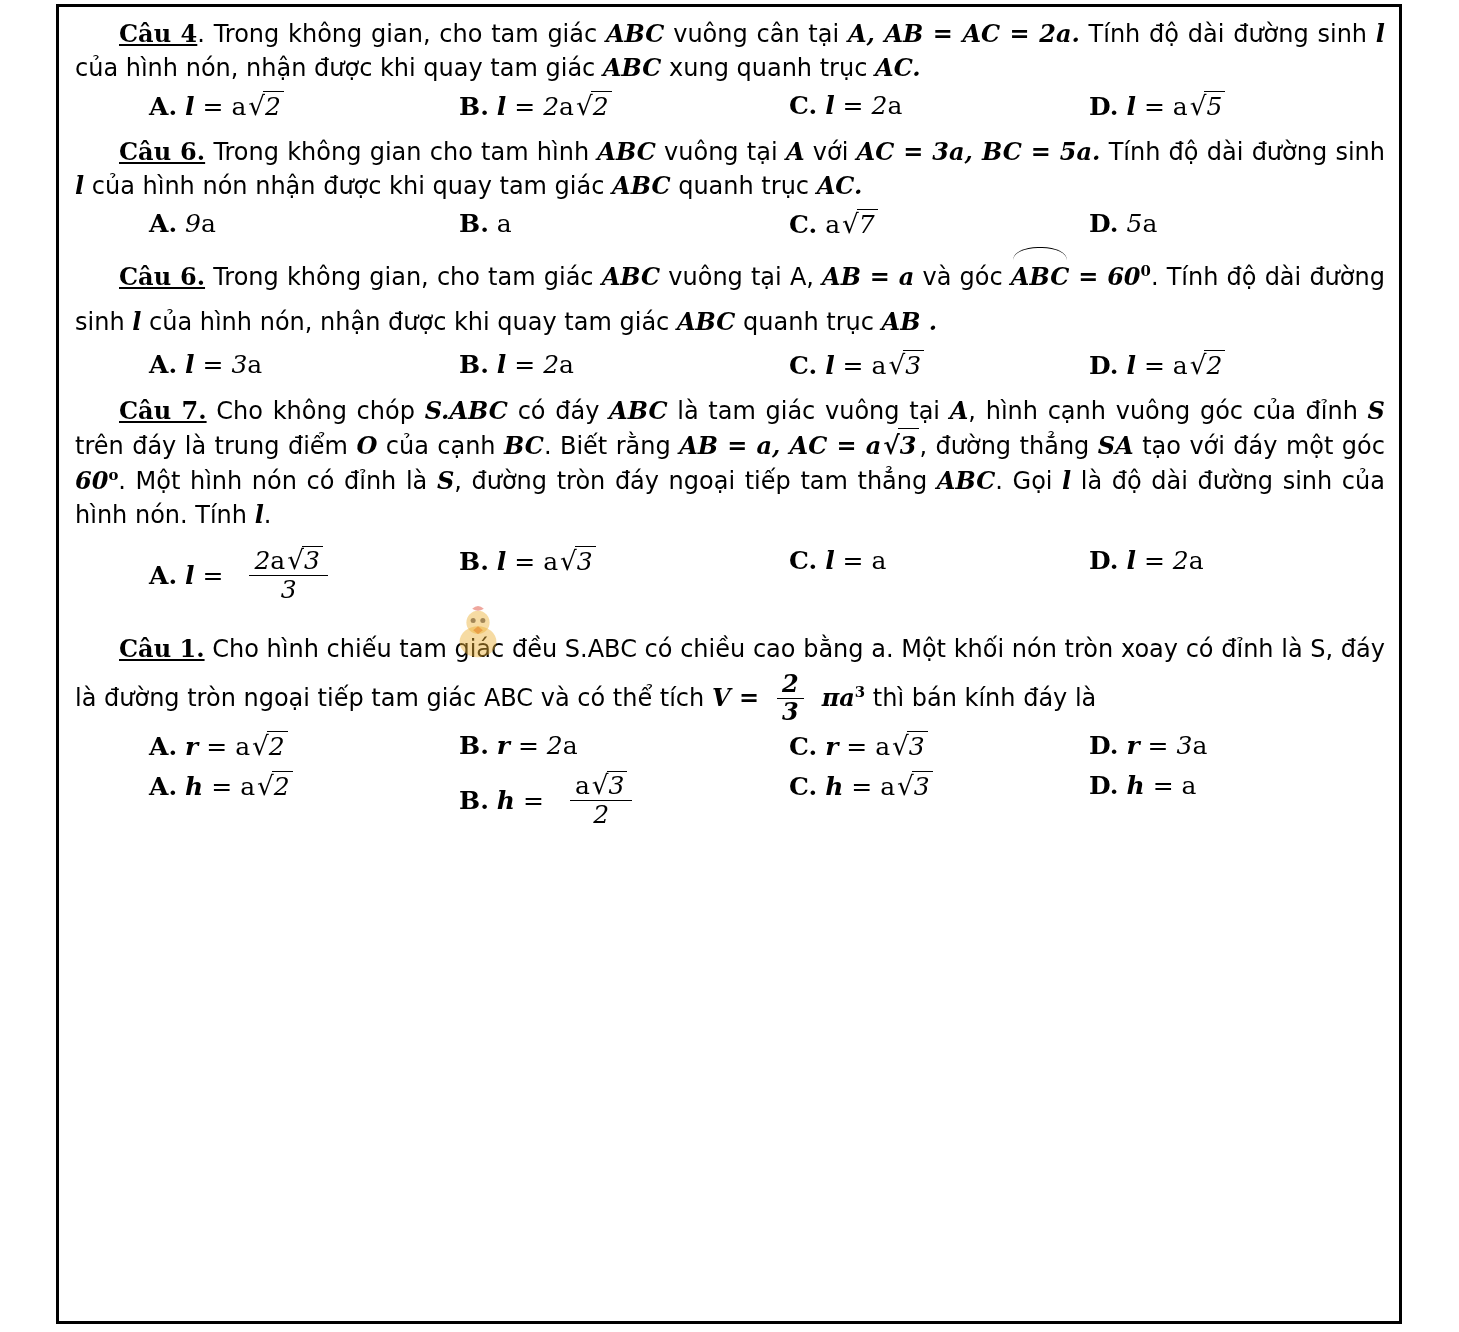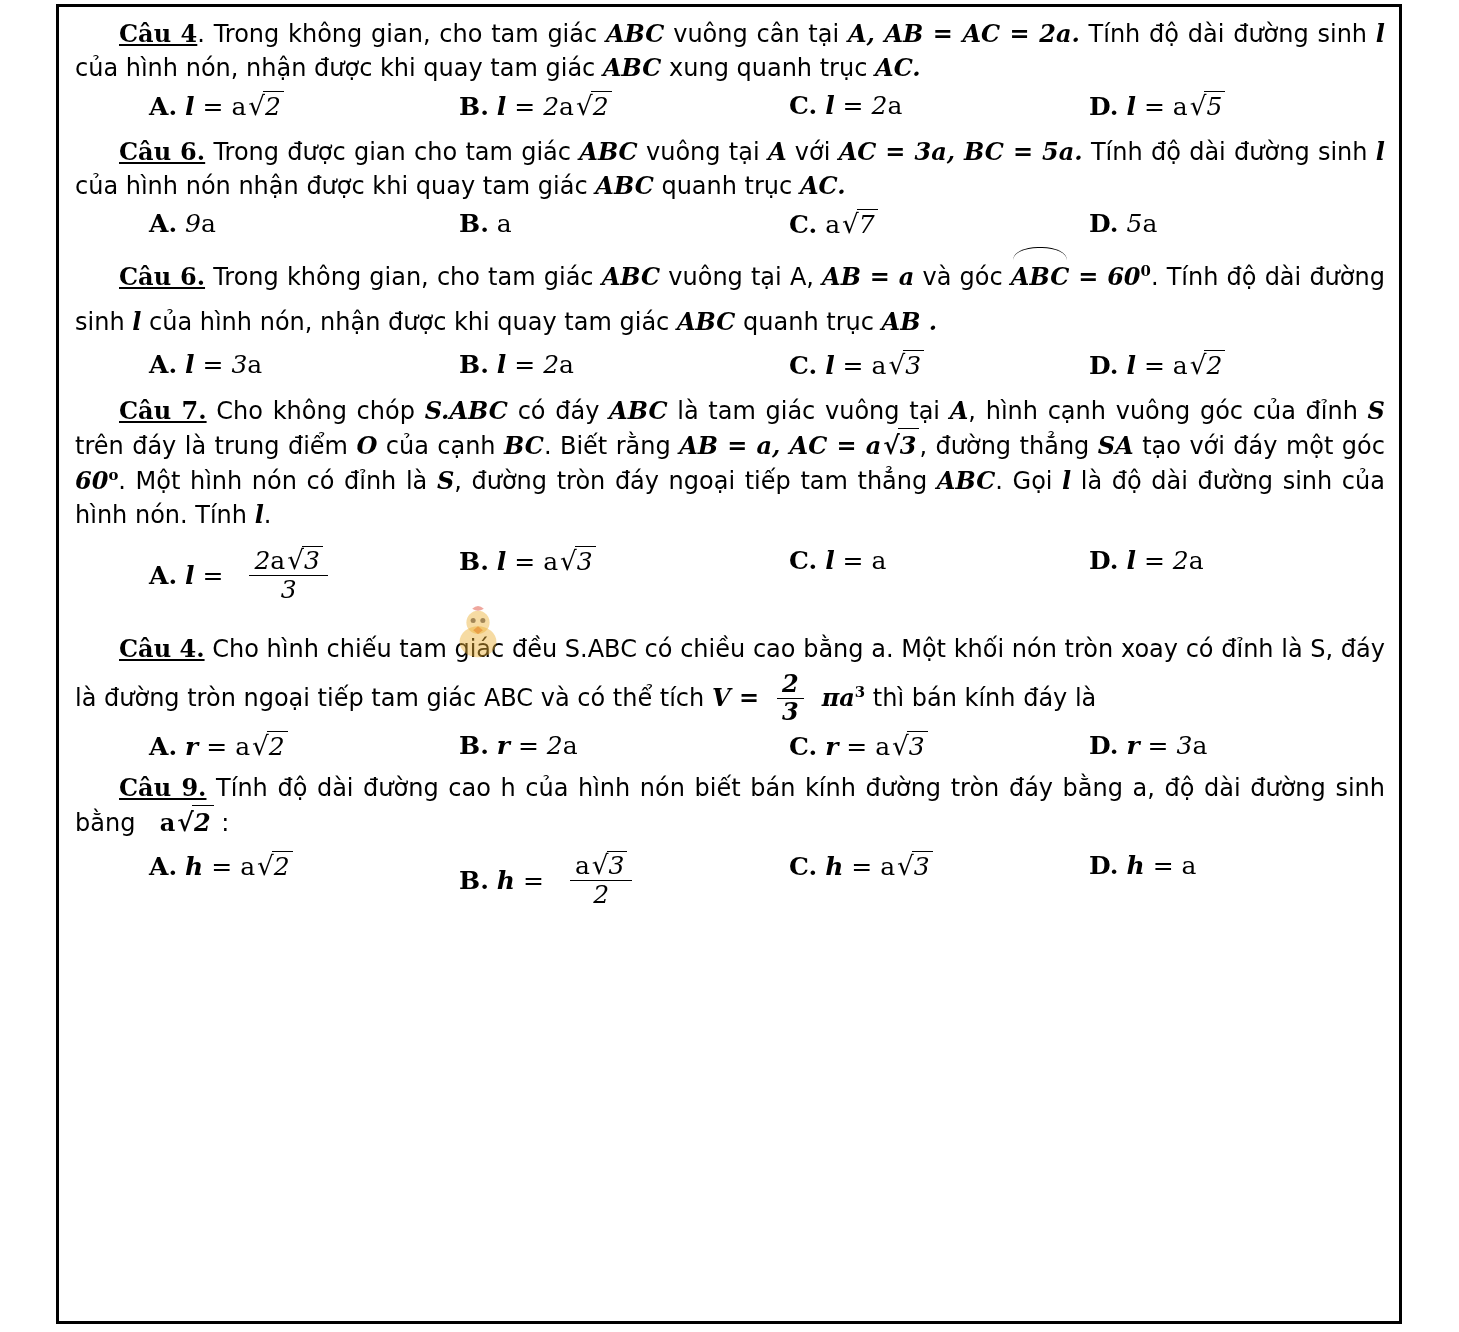--- a/index.html
+++ b/index.html
@@ -202,21 +202,21 @@
       <span class="opt-val"><span class="math">l</span> = 2<span class="math-up">a</span></span>
     </span>
     <span class="opt">
       <span class="opt-letter">D.</span>
       <span class="opt-val"><span class="math">l</span> = <span class="math-up">a</span><span class="sqrt"><span class="rad">√</span><span class="radicand">5</span></span></span>
     </span>
   </div>
 
   <p class="q body-text">
     <span class="q-label">Câu 6.</span>
-    <span>Trong được gian cho tam giác</span>
+    <span>Trong không gian cho tam hình</span>
     <span class="math">ABC</span>
     <span>vuông tại</span>
     <span class="math">A</span>
     <span>với</span>
     <span class="math">AC = 3a, BC = 5a.</span>
     <span>Tính độ</span>
     <span>dài đường sinh</span>
     <span class="math">l</span>
     <span>của hình nón nhận được khi  quay tam giác</span>
     <span class="math">ABC</span>
@@ -317,21 +317,21 @@
       <span class="opt-letter">C.</span>
       <span class="opt-val"><span class="math">l</span> = <span class="math-up">a</span></span>
     </span>
     <span class="opt">
       <span class="opt-letter">D.</span>
       <span class="opt-val"><span class="math">l</span> = 2<span class="math-up">a</span></span>
     </span>
   </div>
 
   <p class="q body-text tall">
-    <span class="q-label">Câu 4.</span>
+    <span class="q-label">Câu 1.</span>
     <span>Cho hình chiếu tam giác đều S.ABC có chiều cao bằng a. Một khối nón tròn xoay có</span>
     <span>đỉnh là S, đáy là đường tròn ngoại tiếp tam giác ABC và có thể tích</span>
     <span class="math nowrap"><span>V =</span><span class="frac"><span class="num">2</span><span class="den">3</span></span><span>πa</span><span class="sup">3</span></span>
     <span>thì bán kính</span>
     <span>đáy là</span>
   </p>
   <div class="answers" style="margin-top:4px;margin-bottom:10px;">
     <span class="opt">
       <span class="opt-letter">A.</span>
       <span class="opt-val"><span class="math">r</span> = <span class="math-up">a</span><span class="sqrt"><span class="rad">√</span><span class="radicand">2</span></span></span>
@@ -343,27 +343,20 @@
     <span class="opt">
       <span class="opt-letter">C.</span>
       <span class="opt-val"><span class="math">r</span> = <span class="math-up">a</span><span class="sqrt"><span class="rad">√</span><span class="radicand">3</span></span></span>
     </span>
     <span class="opt">
       <span class="opt-letter">D.</span>
       <span class="opt-val"><span class="math">r</span> = 3<span class="math-up">a</span></span>
     </span>
   </div>
 
-  <p class="q body-text">
-    <span class="q-label">Câu 9.</span>
-    <span>Tính độ dài đường cao h của hình nón biết bán kính đường tròn đáy bằng a, độ</span>
-    <span>dài đường sinh bằng</span>
-    <span class="math nowrap">&nbsp;&nbsp;<span class="math-up">a</span><span class="sqrt"><span class="rad">√</span><span class="radicand">2</span></span></span>
-    <span>:</span>
-  </p>
   <div class="answers" style="margin-top:10px;">
     <span class="opt">
       <span class="opt-letter">A.</span>
       <span class="opt-val"><span class="math">h</span> = <span class="math-up">a</span><span class="sqrt"><span class="rad">√</span><span class="radicand">2</span></span></span>
     </span>
     <span class="opt">
       <span class="opt-letter">B.</span>
       <span class="opt-val"><span class="math">h</span> =
         <span class="frac"><span class="num"><span class="math-up">a</span><span class="sqrt"><span class="rad">√</span><span class="radicand">3</span></span></span><span class="den">2</span></span>
       </span>

